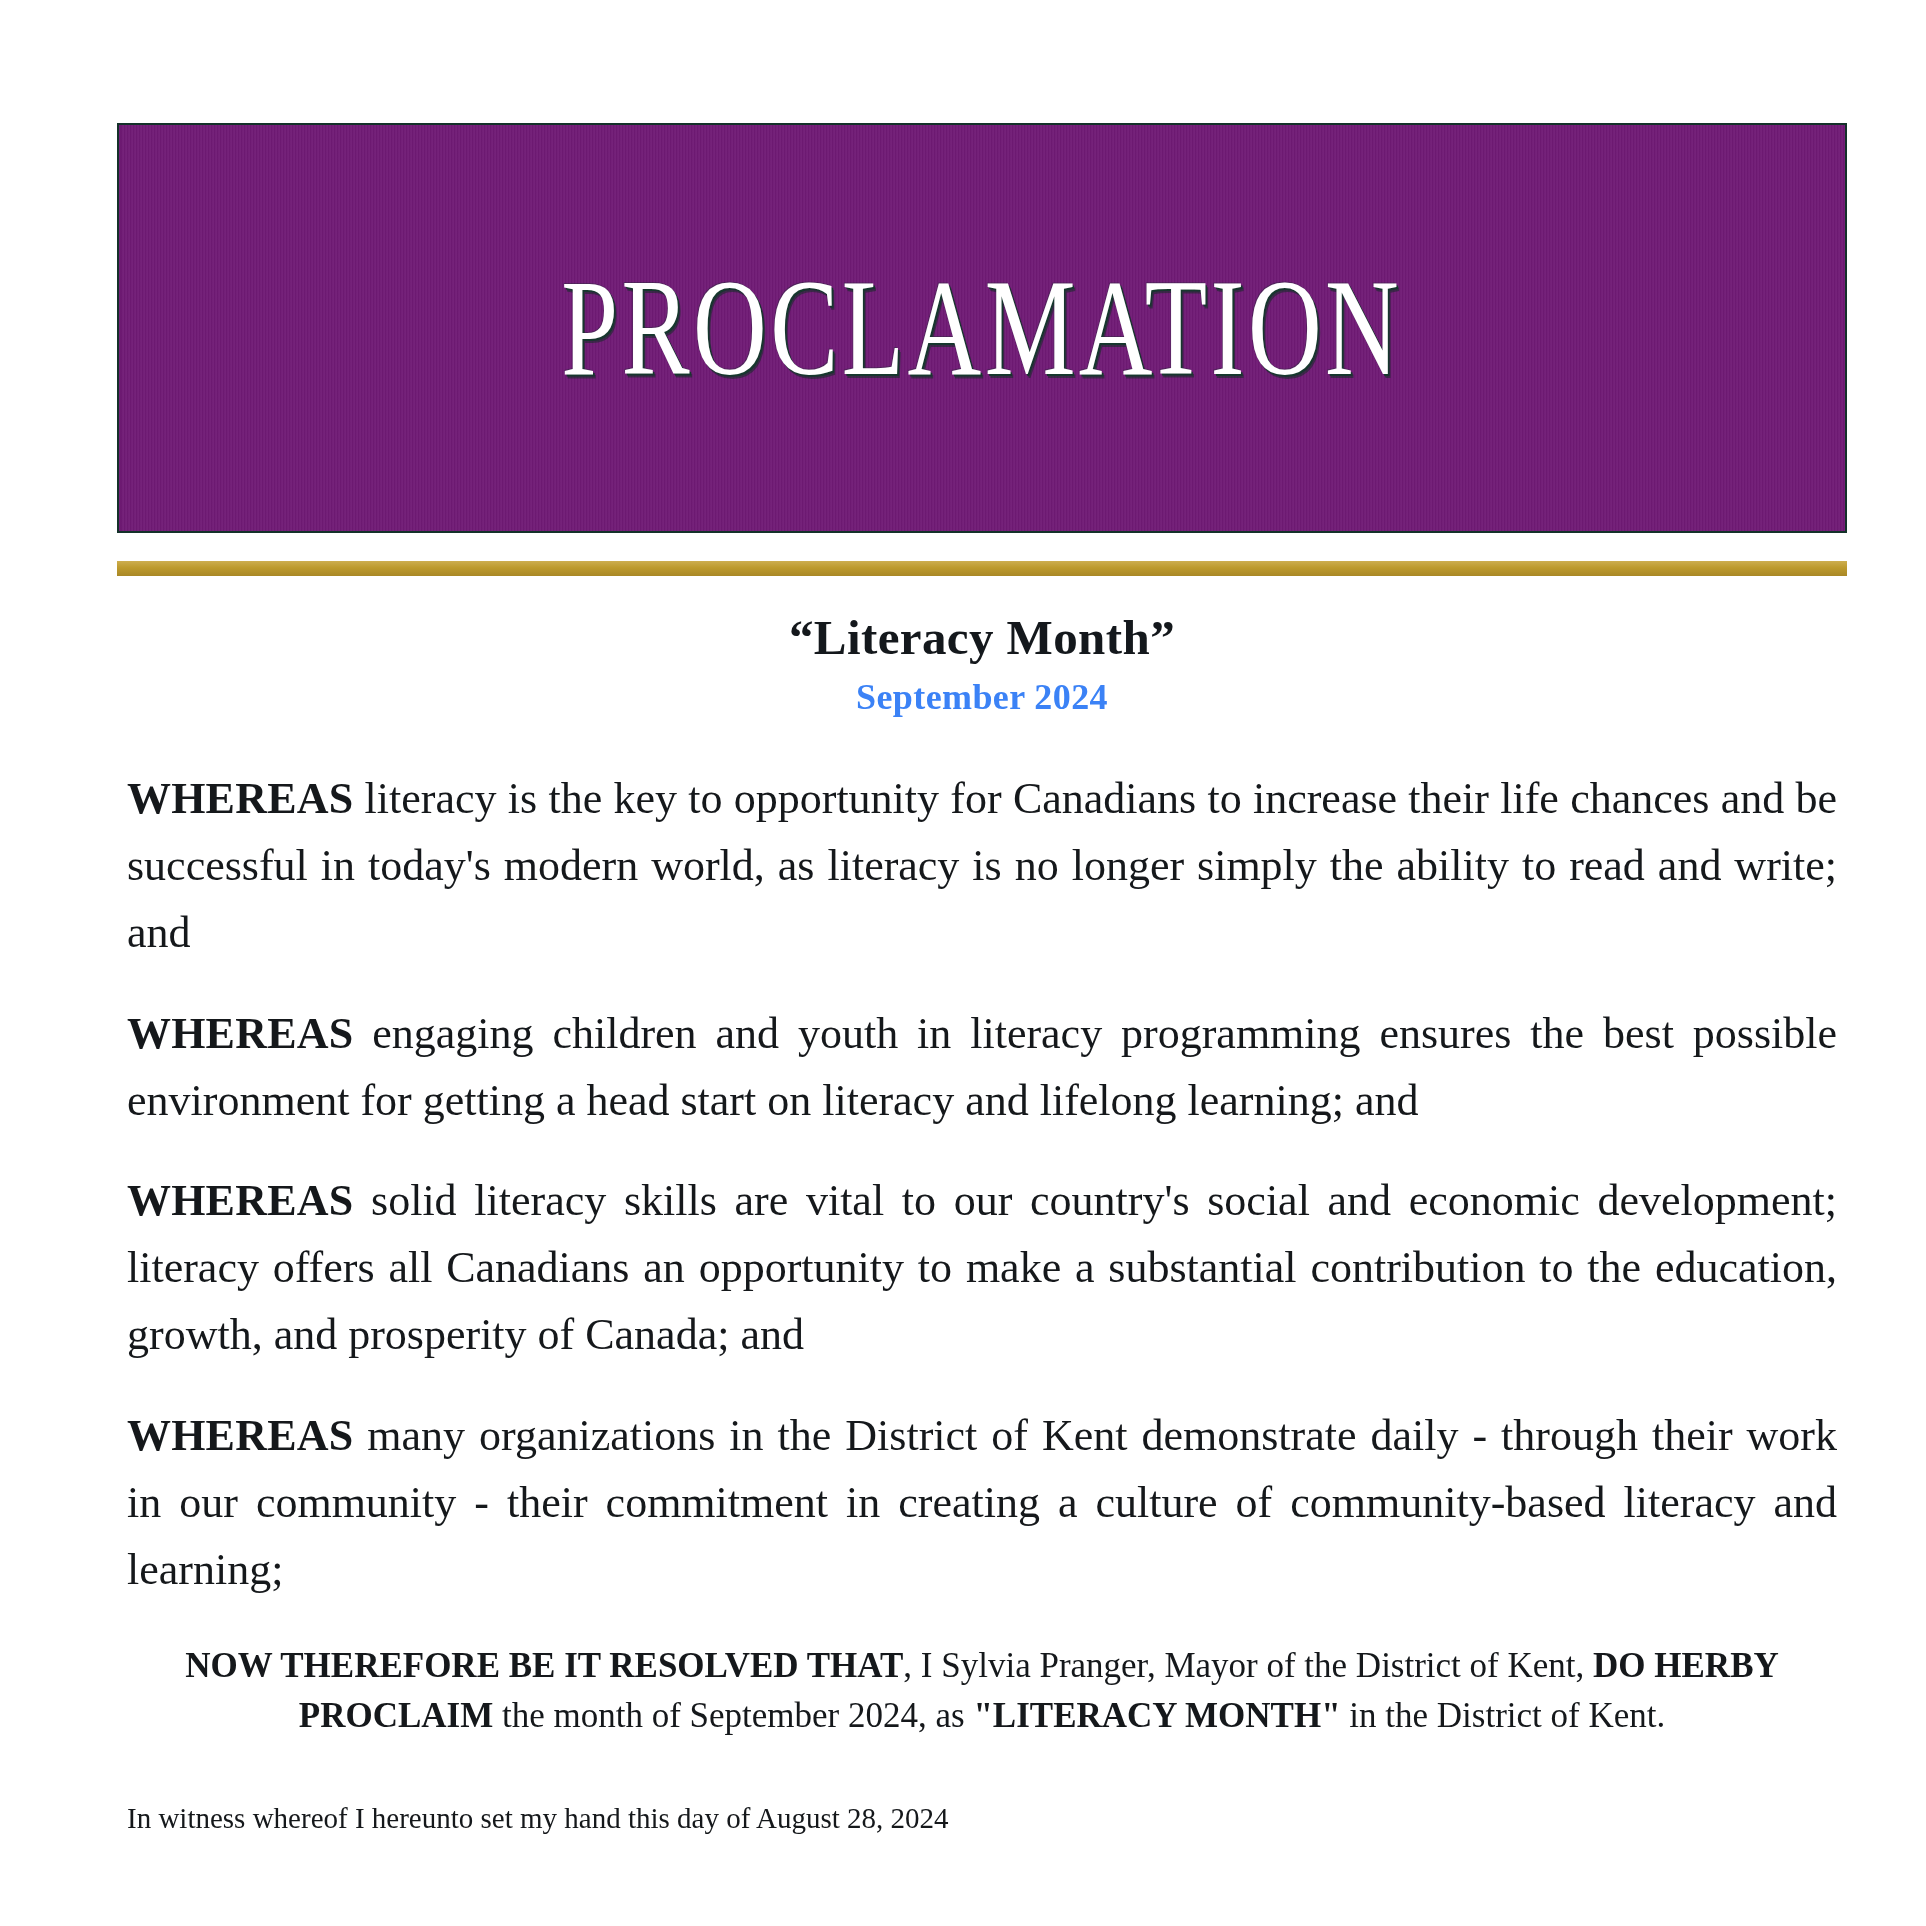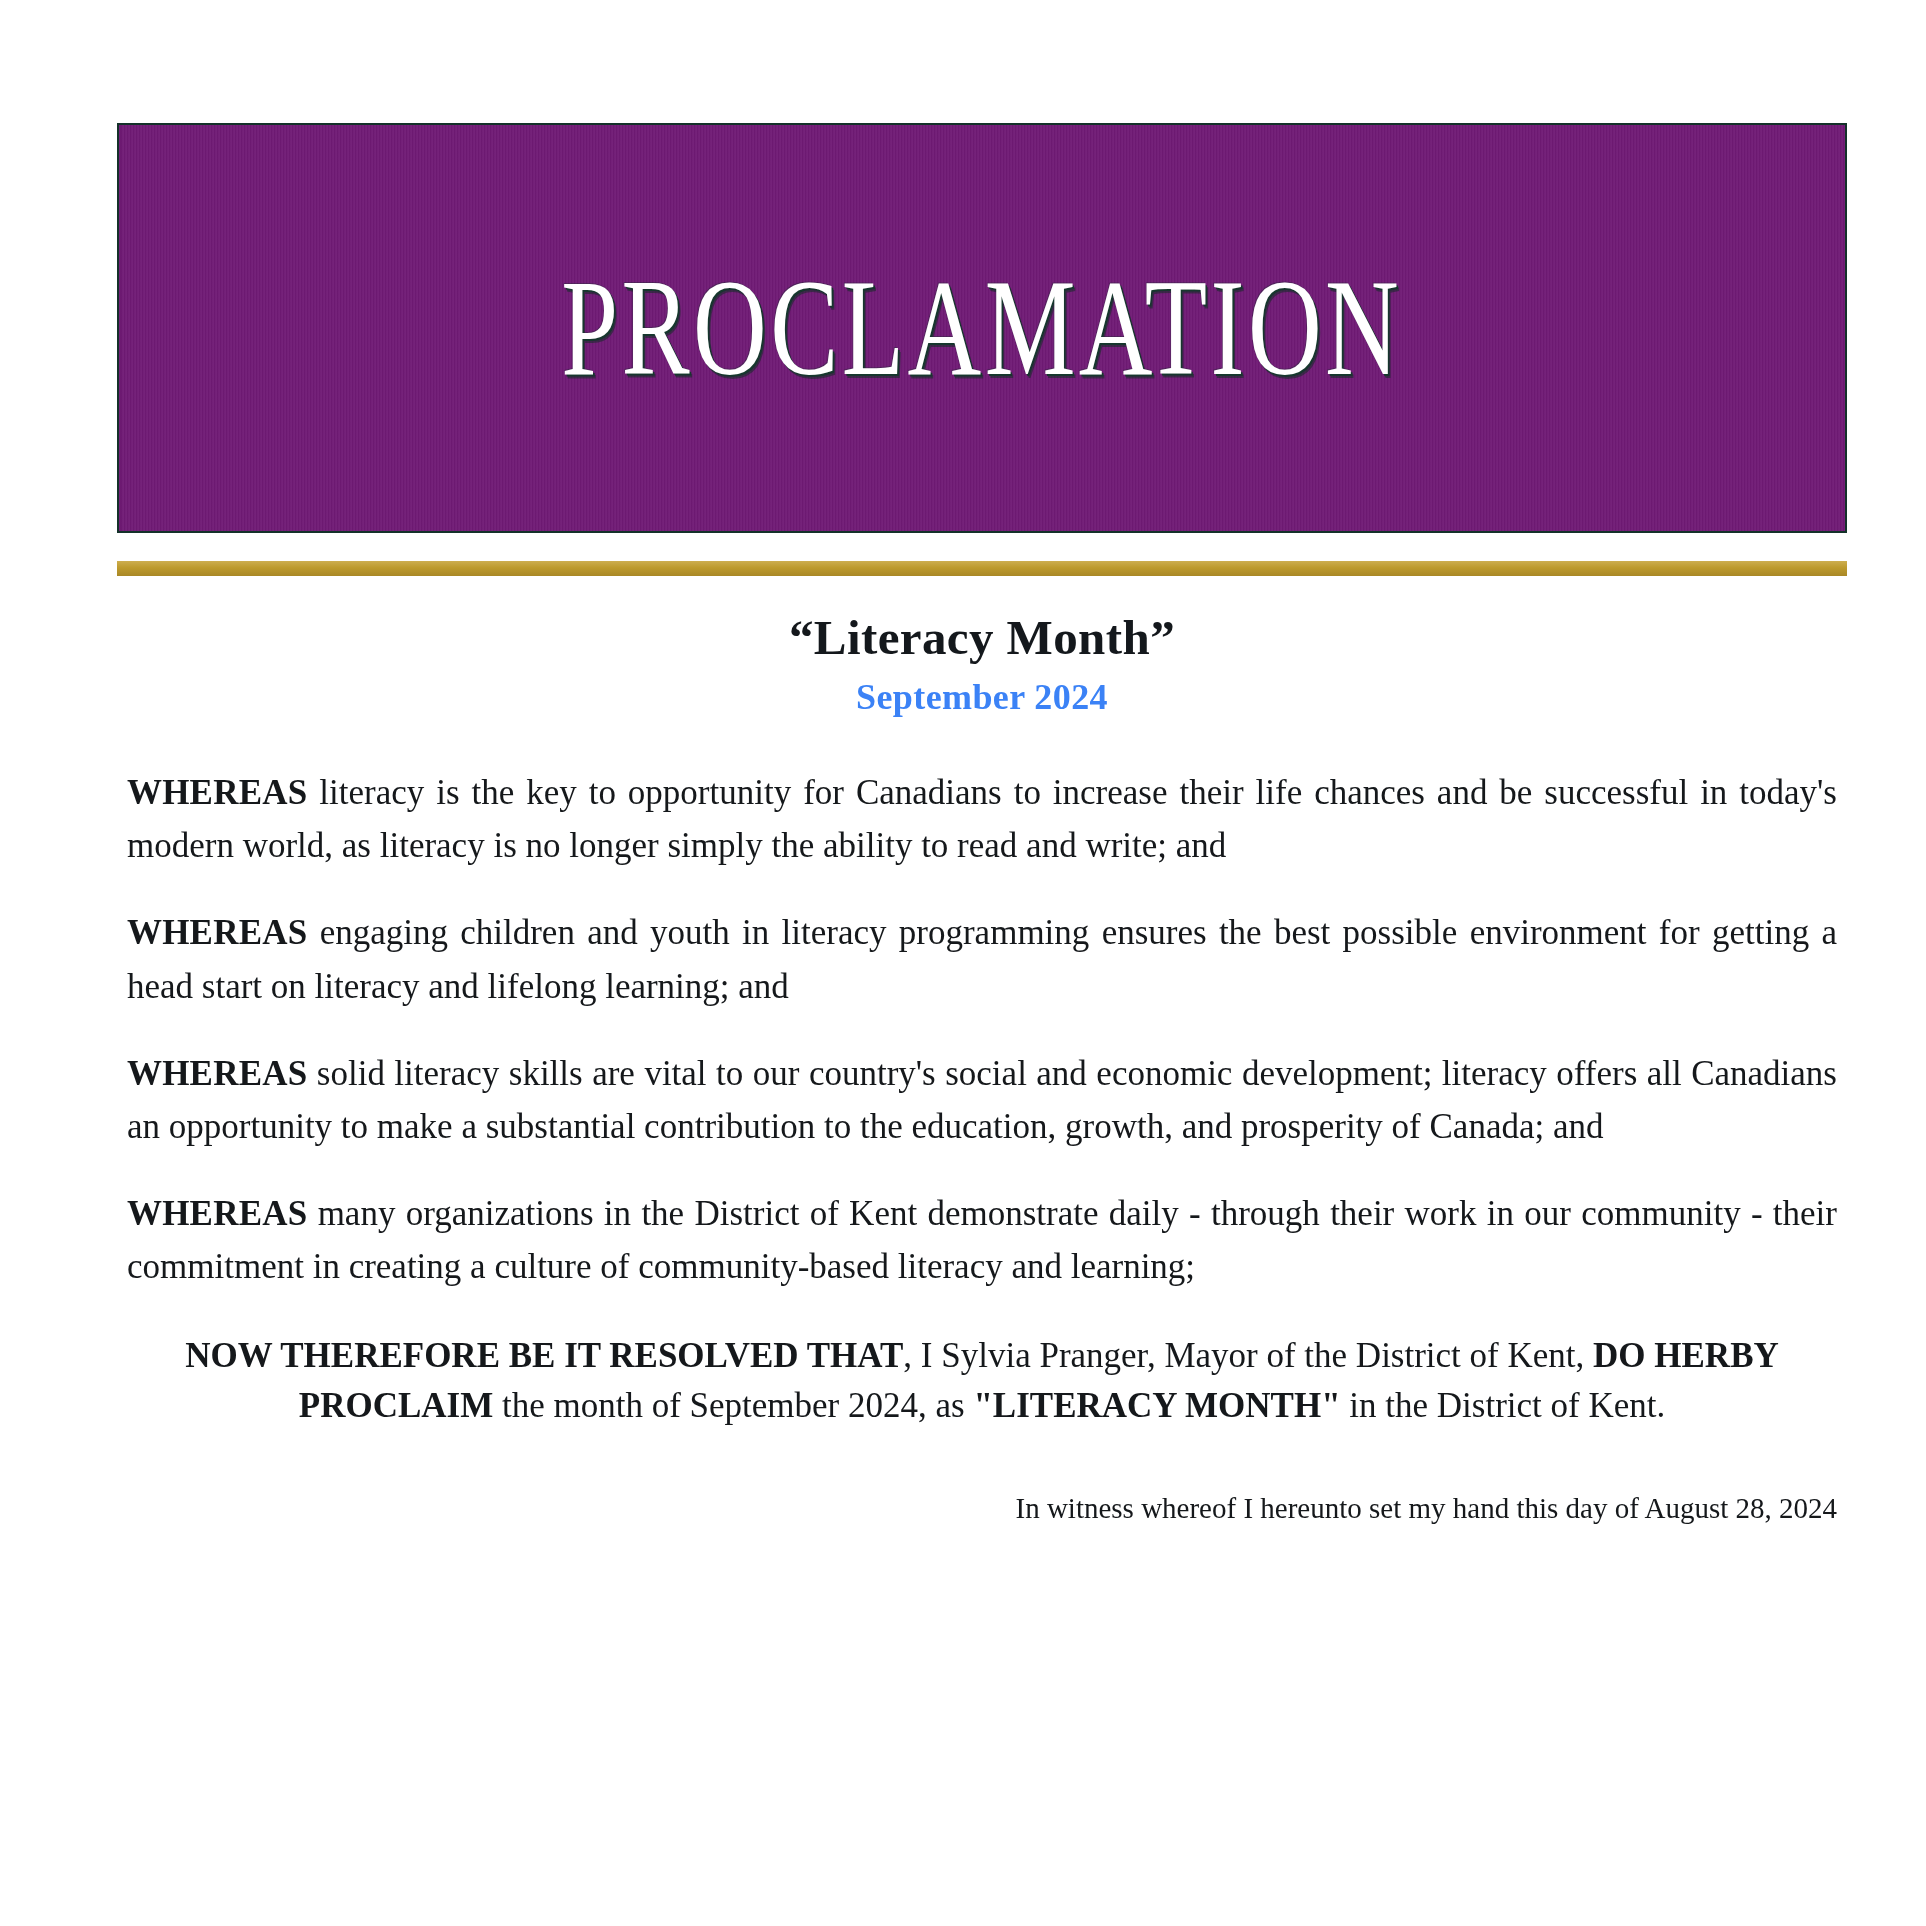--- a/index.html
+++ b/index.html
@@ -106,21 +106,21 @@
     letter-spacing: 0.4px;
     line-height: 1.2;
     margin: 10px 0 0 0;
     color: #3b82f6;
   }
 
   .body-block {
     margin-top: 47px;
   }
   .clause {
-    font-size: 35px;
+    font-size: 44px;
     line-height: 1.52;
     text-align: justify;
     text-justify: inter-word;
     margin: 0 0 34px 0;
     color: #15181b;
     hyphens: manual;
   }
   .clause:last-child { margin-bottom: 0; }
   .clause .lead {
     font-weight: bold;
@@ -132,21 +132,21 @@
     line-height: 1.45;
     text-align: center;
     margin: 37px 0 0 0;
     color: #15181b;
   }
   .resolution b { font-weight: bold; }
 
   
   .witness {
     margin-top: 58px;
-    text-align: right;
+    text-align: left;
     font-size: 29px;
     line-height: 1.3;
     color: #15181b;
   }
 </style>
 </head>
 <body>
 
 <div class="page">
 

